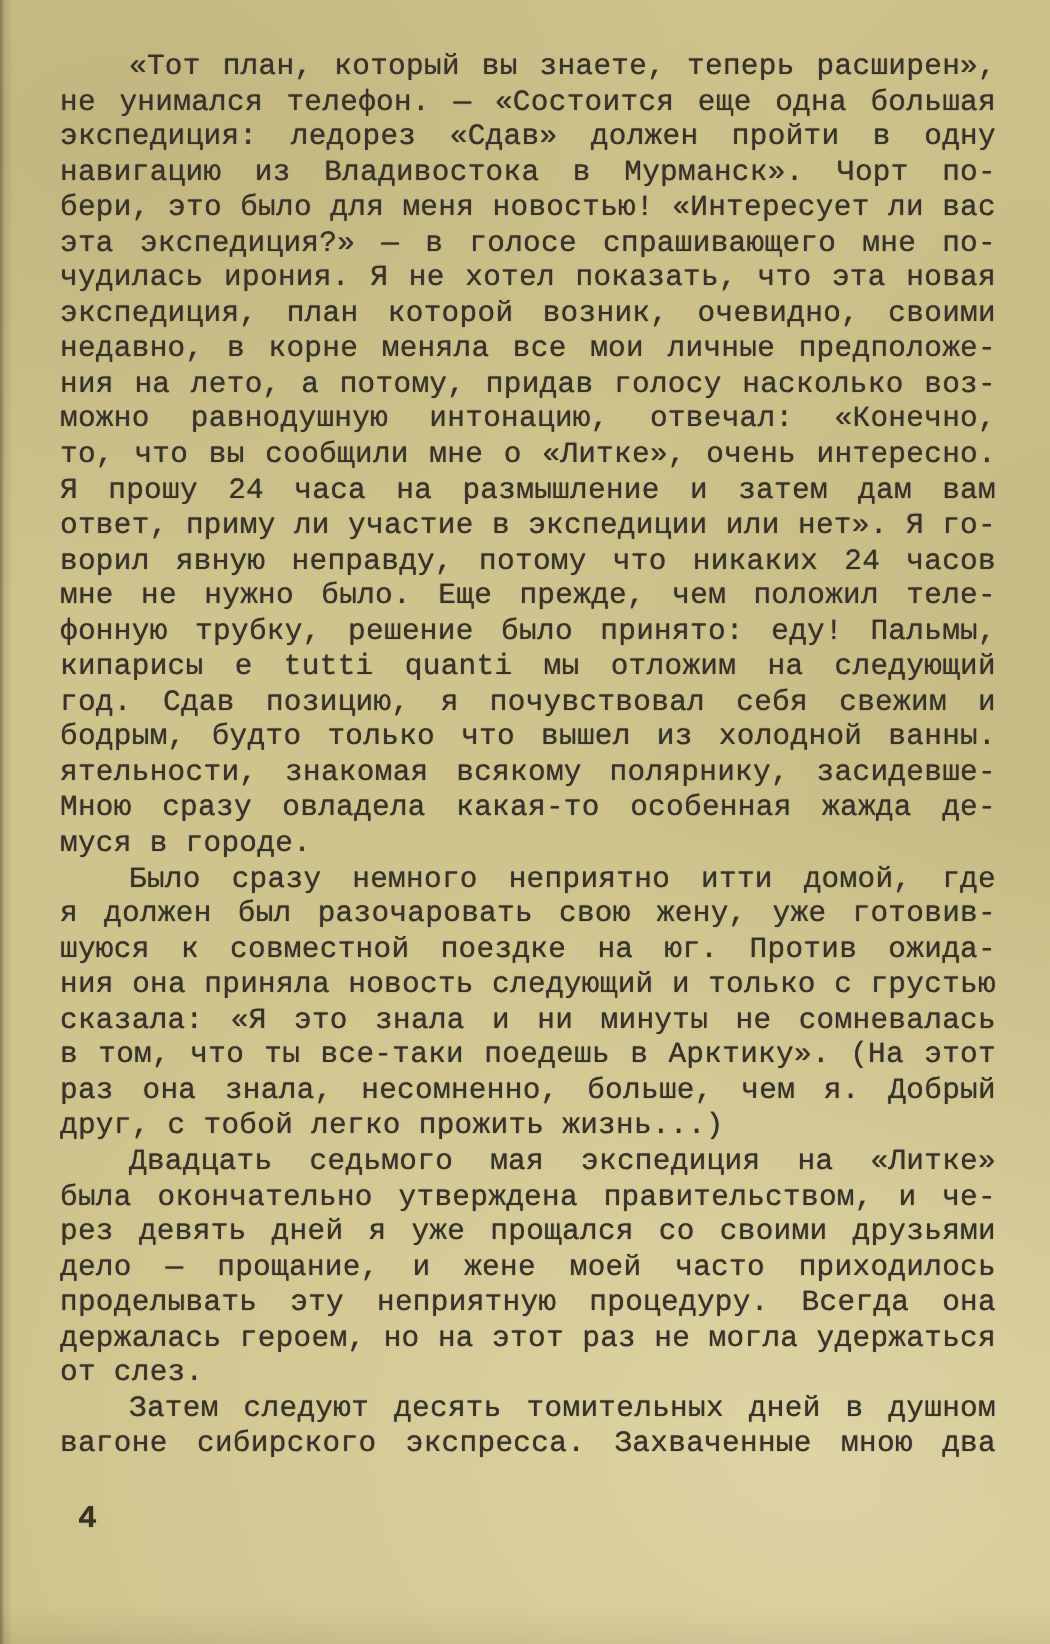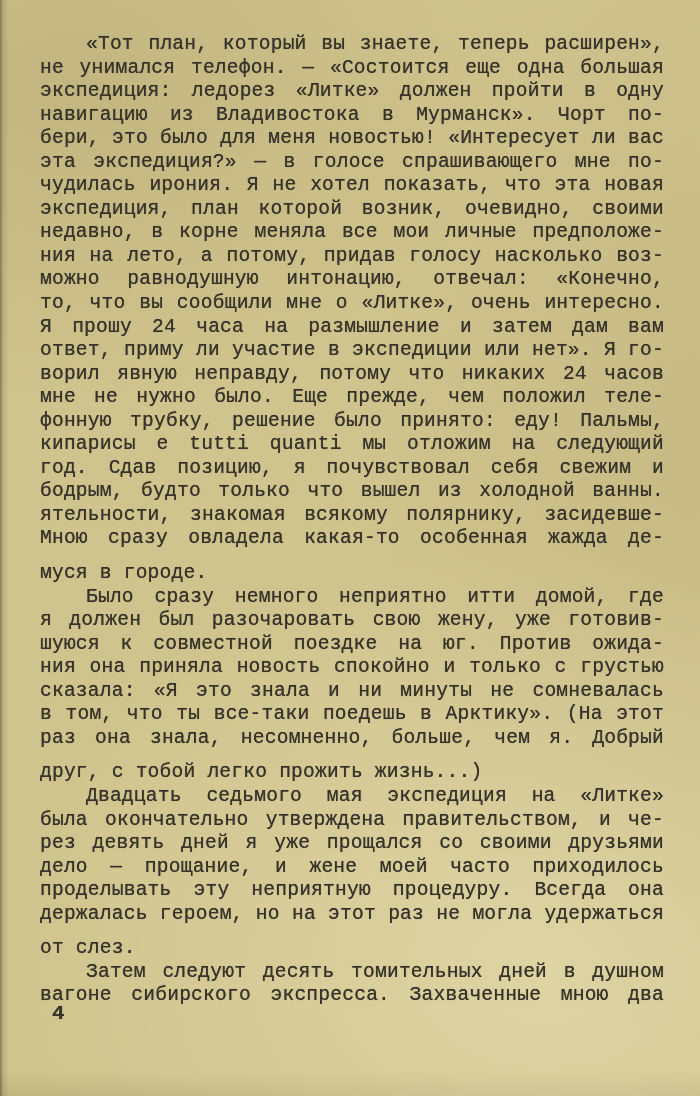--- a/index.html
+++ b/index.html
@@ -38,40 +38,39 @@
     letter-spacing: 0.2px;
     text-shadow: 0 0 0.7px rgba(52,46,35,0.85);
     overflow: hidden;
   }
   .line.indent {
     text-indent: 46px;
   }
   .line.para-end {
     text-align: right;
     text-align-last: left;
-    margin-top: 11px;
   }
   .page-number {
     position: absolute;
     left: 52px;
     top: 1002px;
     font-size: 21px;
     font-weight: bold;
     color: #353226;
     text-shadow: 0 0 0.7px rgba(52,46,35,0.85);
   }
 </style>
 </head>
 <body>
 
 <div class="scan">
   <div class="text-block">
       <div class="line indent">«Тот план, который вы знаете, теперь расширен»,</div>
       <div class="line">не унимался телефон. — «Состоится еще одна большая</div>
-      <div class="line">экспедиция: ледорез «Литке» должен пройти в одну</div>
+      <div class="line">экспедиция: ледорез «Сдав» должен пройти в одну</div>
       <div class="line">навигацию из Владивостока в Мурманск». Чорт по-</div>
       <div class="line">бери, это было для меня новостью! «Интересует ли вас</div>
       <div class="line">эта экспедиция?» — в голосе спрашивающего мне по-</div>
       <div class="line">чудилась ирония. Я не хотел показать, что эта новая</div>
       <div class="line">экспедиция, план которой возник, очевидно, своими</div>
       <div class="line">недавно, в корне меняла все мои личные предположе-</div>
       <div class="line">ния на лето, а потому, придав голосу насколько воз-</div>
       <div class="line">можно равнодушную интонацию, отвечал: «Конечно,</div>
       <div class="line">то, что вы сообщили мне о «Литке», очень интересно.</div>
       <div class="line">Я прошу 24 часа на размышление и затем дам вам</div>
@@ -81,21 +80,21 @@
       <div class="line">фонную трубку, решение было принято: еду! Пальмы,</div>
       <div class="line">кипарисы е tutti quanti мы отложим на следующий</div>
       <div class="line">год.  Сдав позицию, я почувствовал себя свежим и</div>
       <div class="line">бодрым, будто только что вышел из холодной ванны.</div>
       <div class="line">ятельности, знакомая всякому полярнику, засидевше-</div>
       <div class="line">Мною сразу овладела какая-то особенная жажда де-</div>
       <div class="line para-end">муся в городе.</div>
       <div class="line indent">Было сразу немного неприятно итти домой, где</div>
       <div class="line">я должен был разочаровать свою жену, уже готовив-</div>
       <div class="line">шуюся к совместной поездке на юг. Против ожида-</div>
-      <div class="line">ния она приняла новость спокойно и только с грустью</div>
+      <div class="line">ния она приняла новость следующий и только с грустью</div>
       <div class="line">сказала: «Я это знала и ни минуты не сомневалась</div>
       <div class="line">в том, что ты все-таки поедешь в Арктику». (На этот</div>
       <div class="line">раз она знала, несомненно, больше, чем я. Добрый</div>
       <div class="line para-end">друг, с тобой легко прожить жизнь...)</div>
       <div class="line indent">Двадцать седьмого мая экспедиция на «Литке»</div>
       <div class="line">была окончательно утверждена правительством, и че-</div>
       <div class="line">рез девять дней я уже прощался со своими друзьями</div>
       <div class="line">дело — прощание, и жене моей часто приходилось</div>
       <div class="line">проделывать эту неприятную процедуру. Всегда она</div>
       <div class="line">держалась героем, но на этот раз не могла удержаться</div>

